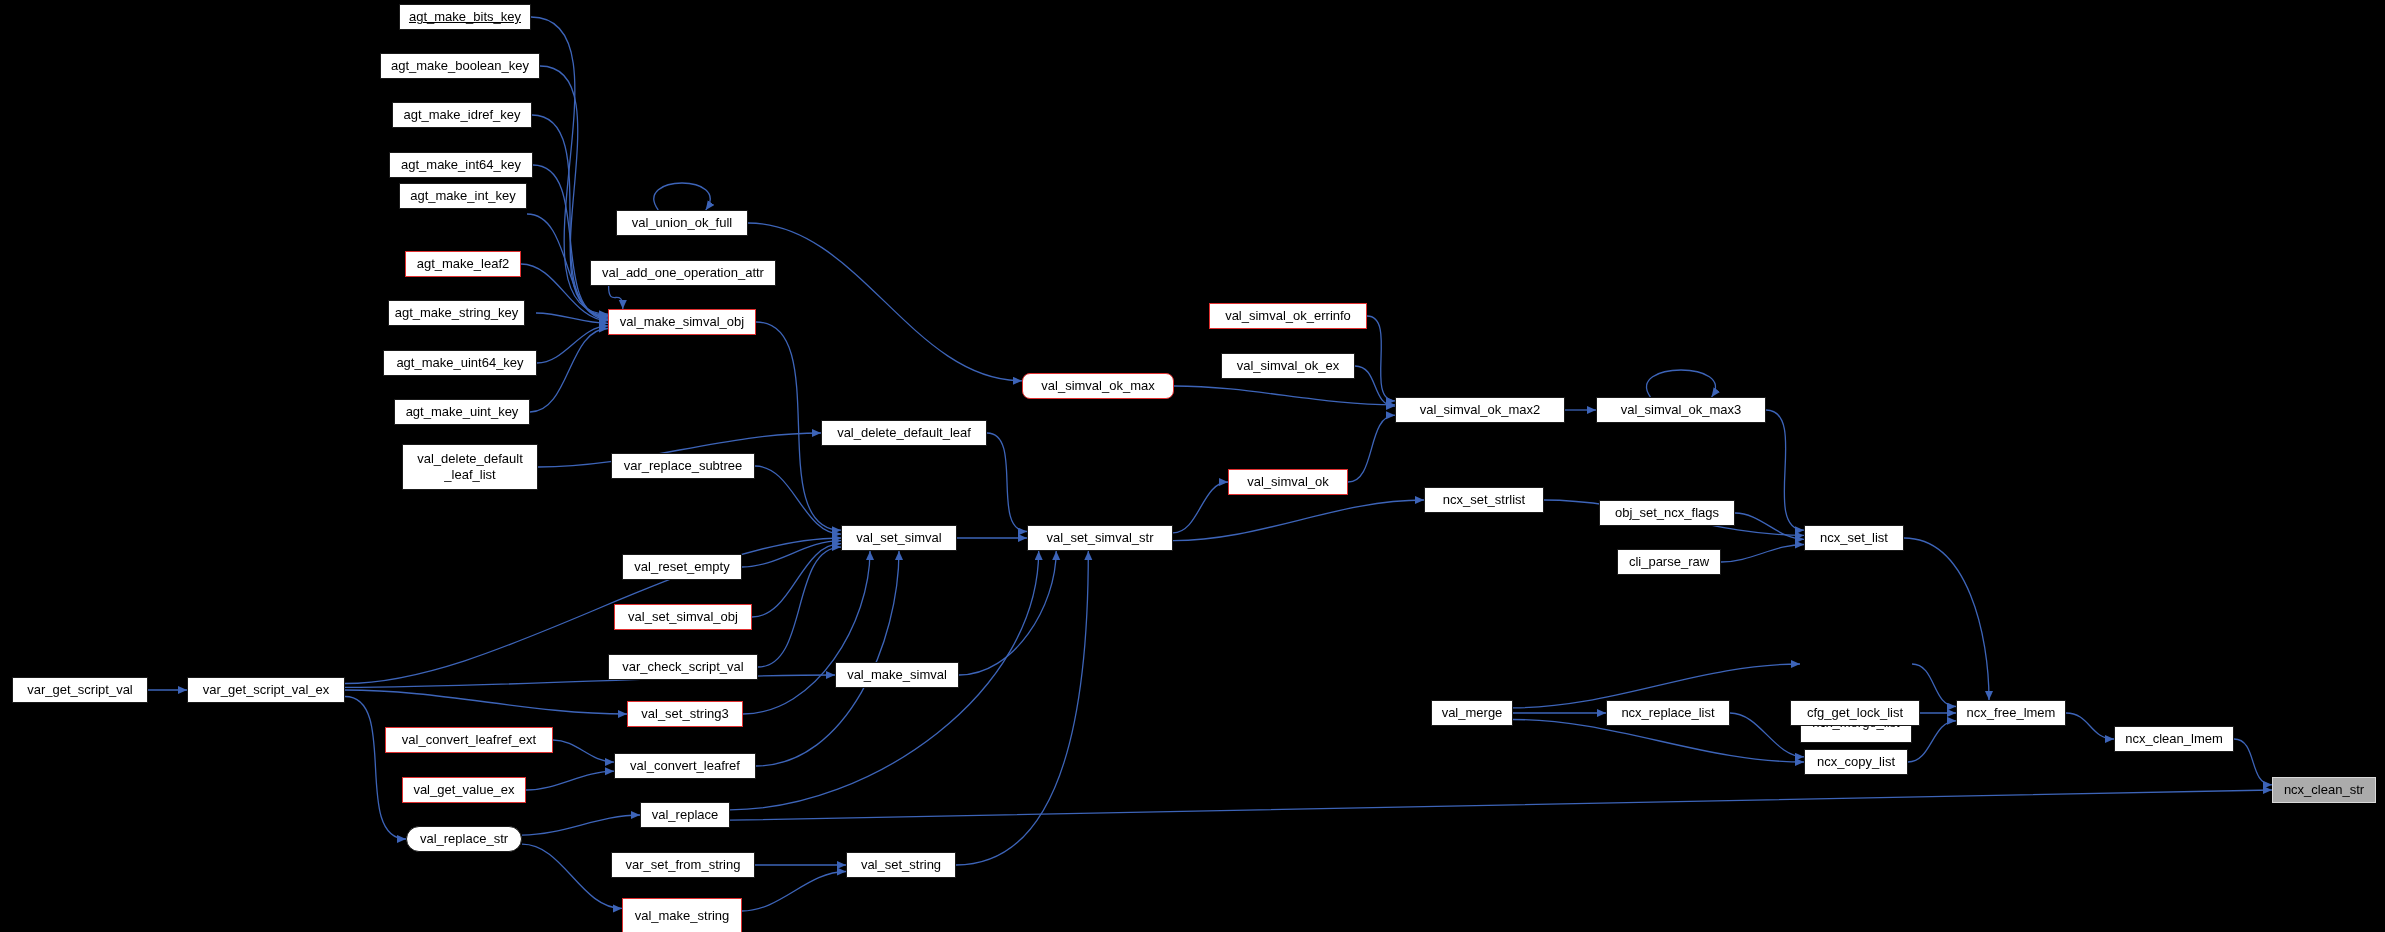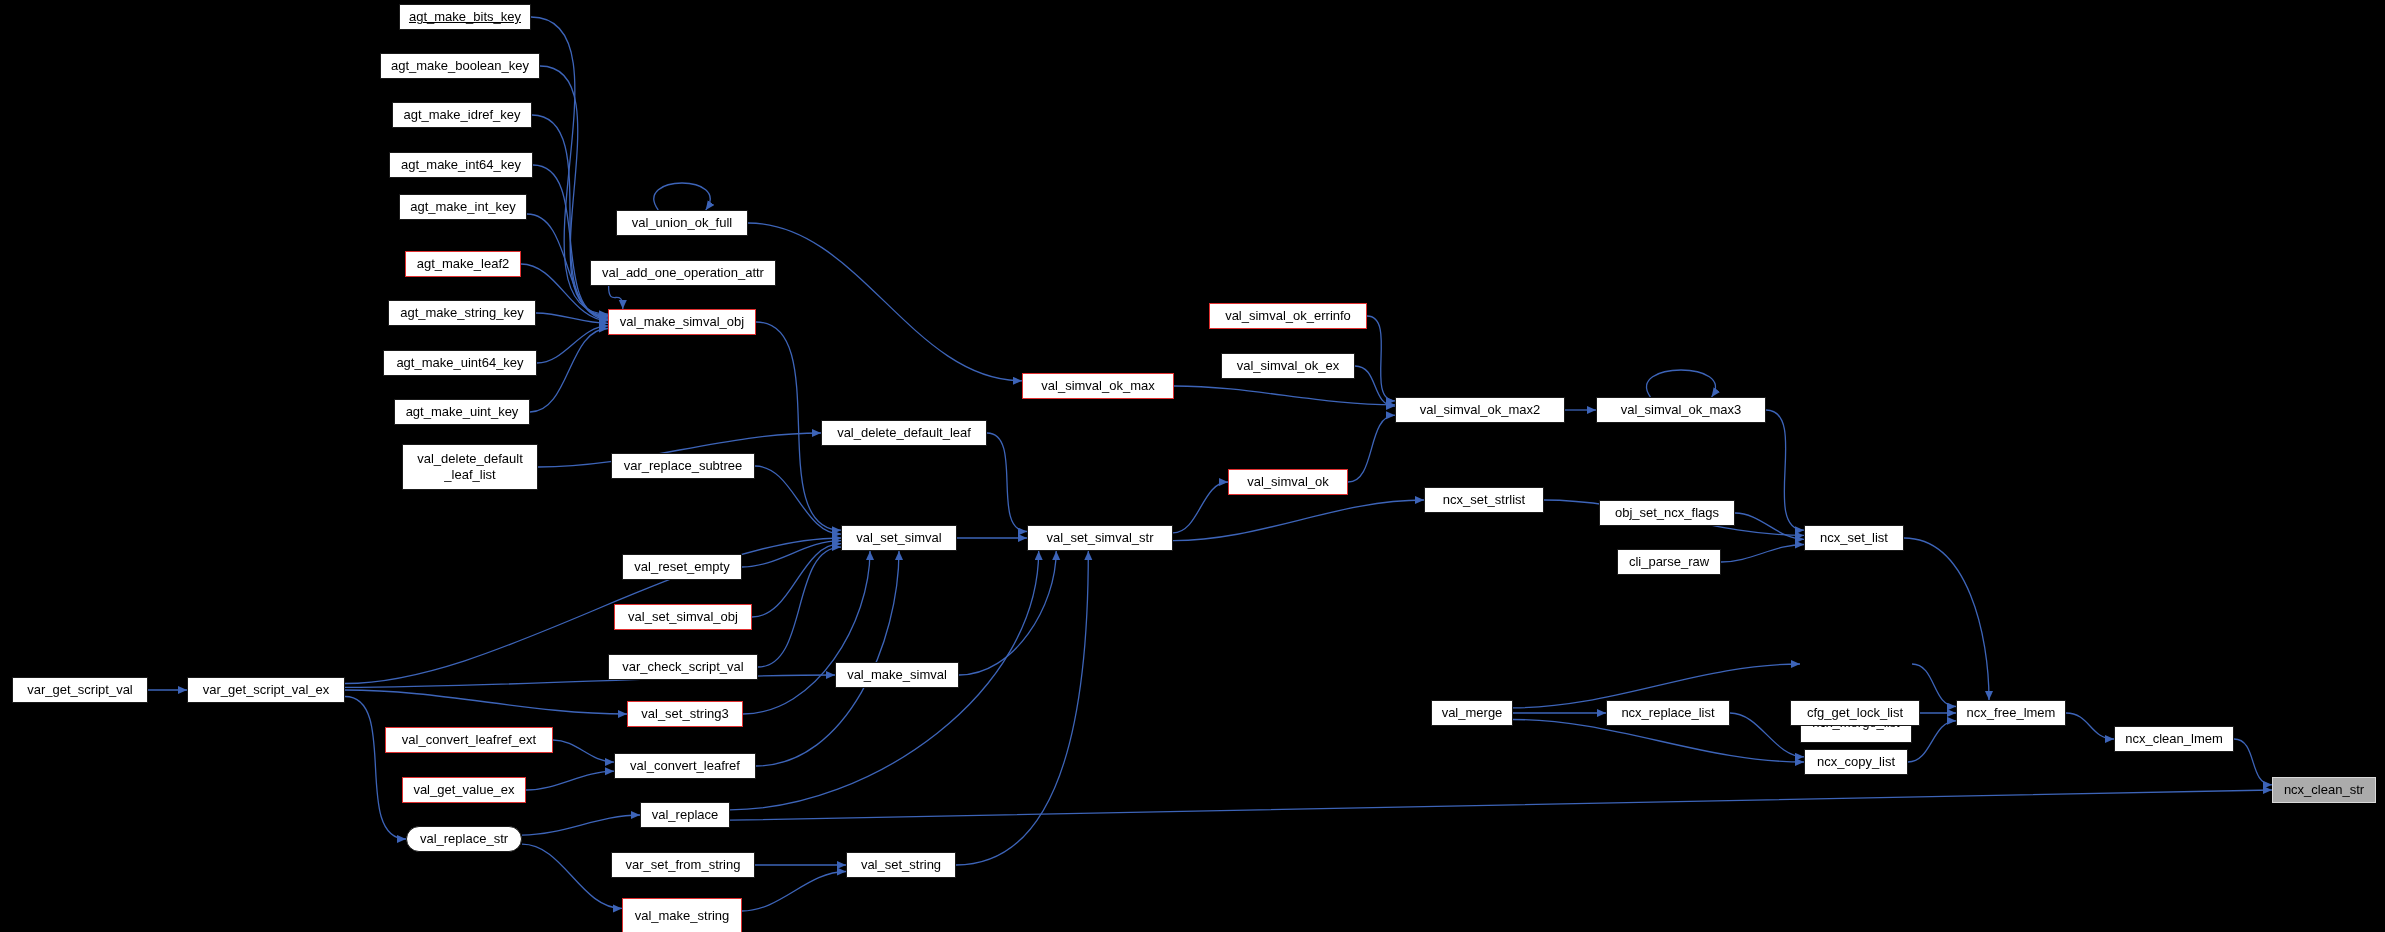--- a/index.html
+++ b/index.html
@@ -97,23 +97,23 @@
       <path d="M 1908 762 C 1932 762, 1932 720.8, 1956 720.8" fill="none" stroke="#3d64b8" stroke-width="1.3" marker-end="url(#arrow)"></path>
       <path d="M 2066 713 C 2090 713, 2090 739, 2114 739" fill="none" stroke="#3d64b8" stroke-width="1.3" marker-end="url(#arrow)"></path>
       <path d="M 2234 739 C 2258 739, 2248 784.8, 2272 784.8" fill="none" stroke="#3d64b8" stroke-width="1.3" marker-end="url(#arrow)"></path>
       <path d="M 658.24 210 C 632.24 174, 731.76 174, 705.76 210" fill="none" stroke="#3d64b8" stroke-width="1.3" marker-end="url(#arrow)"></path>
       <path d="M 1650.4 397 C 1624.4 361, 1737.6 361, 1711.6 397" fill="none" stroke="#3d64b8" stroke-width="1.3" marker-end="url(#arrow)"></path>
     </svg>
 <div class="node" style="left: 399px; top: 4px; width: 132px; height: 26px; text-decoration: underline;">agt_make_bits_key</div>
     <div class="node" style="left: 380px; top: 53px; width: 160px; height: 26px;">agt_make_boolean_key</div>
     <div class="node" style="left: 392px; top: 102px; width: 140px; height: 26px;">agt_make_idref_key</div>
     <div class="node" style="left: 389px; top: 152px; width: 144px; height: 26px;">agt_make_int64_key</div>
-    <div class="node" style="left: 399px; top: 194px; width: 128px; height: 26px;">agt_make_int_key</div>
+    <div class="node" style="left: 399px; top: 183px; width: 128px; height: 26px;">agt_make_int_key</div>
     <div class="node red" style="left: 405px; top: 251px; width: 116px; height: 26px;">agt_make_leaf2</div>
-    <div class="node" style="left: 388px; top: 300px; width: 148px; height: 26px;">agt_make_string_key</div>
+    <div class="node" style="left: 388px; top: 300px; width: 137px; height: 26px;">agt_make_string_key</div>
     <div class="node" style="left: 383px; top: 350px; width: 154px; height: 26px;">agt_make_uint64_key</div>
     <div class="node" style="left: 394px; top: 399px; width: 136px; height: 26px;">agt_make_uint_key</div>
     <div class="node" style="left: 402px; top: 444px; width: 136px; height: 46px;">val_delete_default
 _leaf_list</div>
     <div class="node" style="left: 616px; top: 210px; width: 132px; height: 26px;">val_union_ok_full</div>
     <div class="node" style="left: 590px; top: 260px; width: 186px; height: 26px;">val_add_one_operation_attr</div>
     <div class="node red" style="left: 608px; top: 309px; width: 148px; height: 26px;">val_make_simval_obj</div>
     <div class="node" style="left: 611px; top: 453px; width: 144px; height: 26px;">var_replace_subtree</div>
     <div class="node" style="left: 622px; top: 554px; width: 120px; height: 26px;">val_reset_empty</div>
     <div class="node red" style="left: 614px; top: 604px; width: 138px; height: 26px;">val_set_simval_obj</div>
@@ -126,21 +126,21 @@
     <div class="node" style="left: 12px; top: 677px; width: 136px; height: 26px;">var_get_script_val</div>
     <div class="node" style="left: 187px; top: 677px; width: 158px; height: 26px;">var_get_script_val_ex</div>
     <div class="node red" style="left: 385px; top: 727px; width: 168px; height: 26px;">val_convert_leafref_ext</div>
     <div class="node red" style="left: 402px; top: 777px; width: 124px; height: 26px;">val_get_value_ex</div>
     <div class="node" style="left: 406px; top: 826px; width: 116px; height: 26px; border-radius: 13px;">val_replace_str</div>
     <div class="node" style="left: 821px; top: 420px; width: 166px; height: 26px;">val_delete_default_leaf</div>
     <div class="node" style="left: 841px; top: 525px; width: 116px; height: 26px;">val_set_simval</div>
     <div class="node" style="left: 835px; top: 662px; width: 124px; height: 26px;">val_make_simval</div>
     <div class="node" style="left: 846px; top: 852px; width: 110px; height: 26px;">val_set_string</div>
     <div class="node" style="left: 1027px; top: 525px; width: 146px; height: 26px;">val_set_simval_str</div>
-    <div class="node red" style="left: 1022px; top: 373px; width: 152px; height: 26px;">val_simval_ok_max</div>
+    <div class="node red" style="left: 1022px; top: 373px; width: 152px; height: 26px; border-radius: 8px;">val_simval_ok_max</div>
     <div class="node red" style="left: 1209px; top: 303px; width: 158px; height: 26px;">val_simval_ok_errinfo</div>
     <div class="node" style="left: 1221px; top: 353px; width: 134px; height: 26px;">val_simval_ok_ex</div>
     <div class="node red" style="left: 1228px; top: 469px; width: 120px; height: 26px;">val_simval_ok</div>
     <div class="node" style="left: 1424px; top: 487px; width: 120px; height: 26px;">ncx_set_strlist</div>
     <div class="node" style="left: 1395px; top: 397px; width: 170px; height: 26px;">val_simval_ok_max2</div>
     <div class="node" style="left: 1596px; top: 397px; width: 170px; height: 26px;">val_simval_ok_max3</div>
     <div class="node" style="left: 1599px; top: 500px; width: 136px; height: 26px;">obj_set_ncx_flags</div>
     <div class="node" style="left: 1617px; top: 549px; width: 104px; height: 26px;">cli_parse_raw</div>
     <div class="node" style="left: 1804px; top: 525px; width: 100px; height: 26px;">ncx_set_list</div>
     <div class="node" style="left: 1800px; top: 686px; width: 112px; height: 41px; margin-top: 16px;">ncx_merge_list</div>

